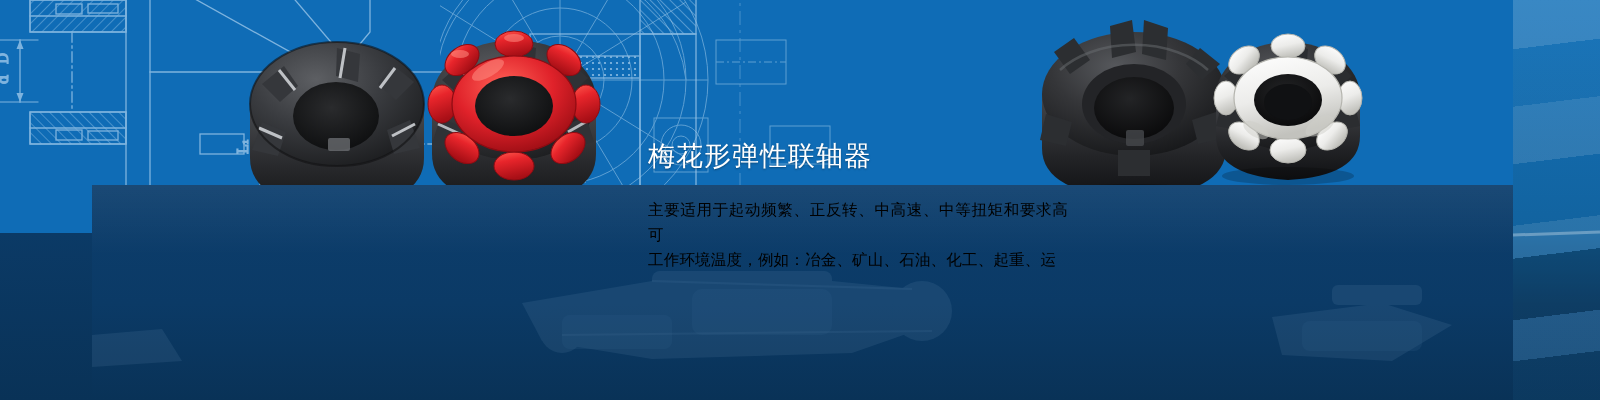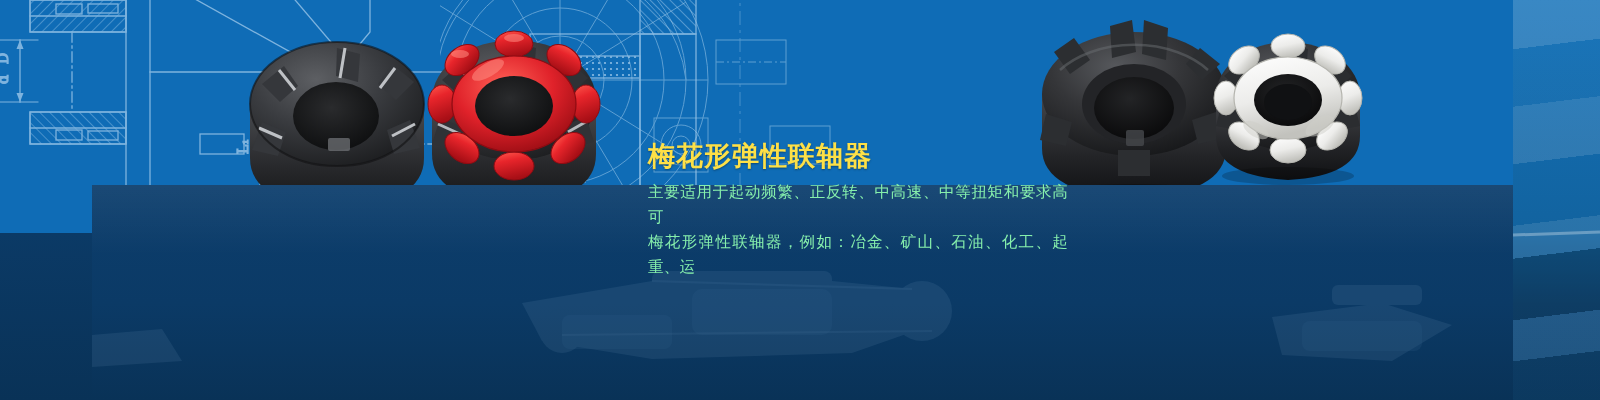--- a/index.html
+++ b/index.html
@@ -66,26 +66,26 @@
   }
 
   
   .prod-left{position:absolute;left:232px;top:8px;width:380px;height:212px;}
   .prod-right{position:absolute;left:1032px;top:8px;width:340px;height:190px;}
   .prod-left svg,.prod-right svg{width:100%;height:100%;display:block;}
 
   
   .text-col{position:absolute;left:648px;top:136px;width:420px;}
   .title{
-    font-size:27px;font-weight:bold;color:#fde047;letter-spacing:1px;
-    line-height:40px;margin:0 0 4px 0;white-space:nowrap;
+    font-size:27px;font-weight:normal;color:#ffffff;letter-spacing:1px;
+    line-height:40px;margin:0 0 22px 0;white-space:nowrap;
     text-shadow:0 1px 2px rgba(0,0,0,.35);
   }
   .desc{
-    font-size:15.5px;color:#86efac;line-height:25px;margin:0;
+    font-size:15.5px;color:#000000;line-height:25px;margin:0;
     text-align:justify;letter-spacing:.2px;
   }
   .desc p{margin:0;}
 </style>
 </head>
 <body>
 
 <div id="banner">
 
   <div class="bg-base"></div>
@@ -428,17 +428,17 @@
       </svg>
     </div>
   </div>
   <div class="band-left"></div>
   <div class="band-sheen"></div>
 
   <div class="text-col">
     <h1 class="title">梅花形弹性联轴器</h1>
     <div class="desc">
       <p>主要适用于起动频繁、正反转、中高速、中等扭矩和要求高可</p>
-      <p>梅花形弹性联轴器，例如：冶金、矿山、石油、化工、起重、运</p>
+      <p>工作环境温度，例如：冶金、矿山、石油、化工、起重、运</p>
     </div>
   </div>
 
 </div>
 
 </body></html>

